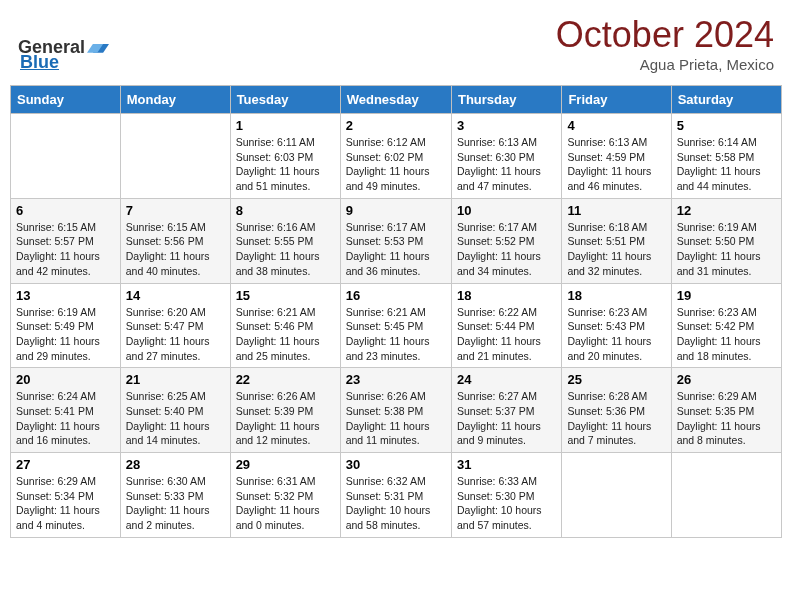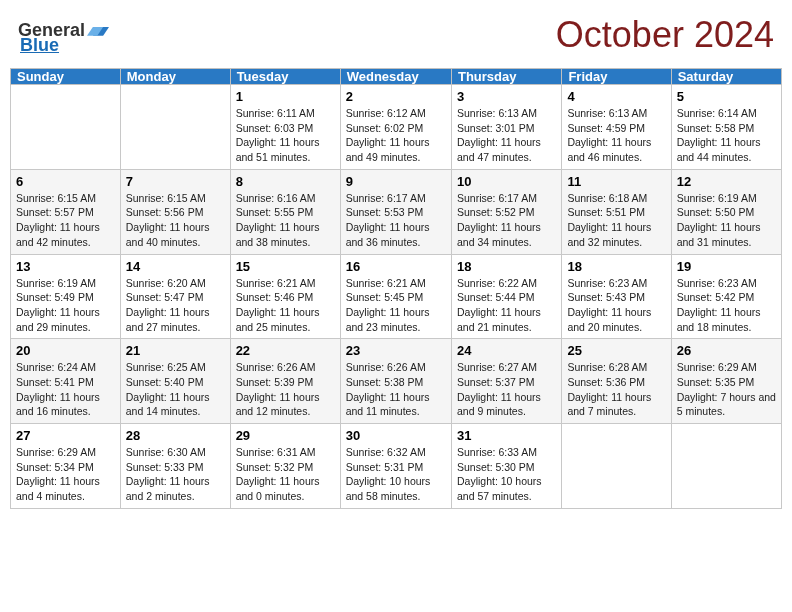--- a/index.html
+++ b/index.html
@@ -52,21 +52,21 @@
     }
     .calendar {
       width: 100%;
       border-collapse: collapse;
       font-size: 11px;
     }
     .calendar thead tr th {
       background-color: #2979c4;
       color: #fff;
       text-align: left;
-      padding: 0 6px;
+      padding: 6px 6px;
       font-size: 13px;
       font-weight: bold;
       border: 1px solid #c0c0c0;
     }
     .calendar tbody tr td {
       vertical-align: top;
       border: 1px solid #c8c8c8;
       padding: 4px 5px;
       height: 80px;
       width: 113px;
@@ -101,20 +101,21 @@
         <svg class="logo-icon" viewBox="0 0 30 24" xmlns="http://www.w3.org/2000/svg">
           <polygon points="8,20 22,20 30,8 16,8" fill="#2979c4"></polygon>
           <polygon points="0,20 14,20 22,8 8,8" fill="#6ab0e8"></polygon>
         </svg>
       </div>
       <span class="logo-text-blue" style="margin-top:-6px;margin-left:2px;">Blue</span>
     </div>
   </div>
   <div class="title-block">
     <div class="month-year">October 2024</div>
+    <div class="location">Agua Prieta, Mexico</div>
   </div>
 </div>
 
 <table class="calendar">
   <thead>
     <tr>
     <th>Sunday</th>
         <th>Monday</th>
         <th>Tuesday</th>
         <th>Wednesday</th>
@@ -130,21 +131,21 @@
         <td>
           <span class="day-num">1</span>
           <div class="cell-text"><span>Sunrise: 6:11 AM</span><br><span>Sunset: 6:03 PM</span><br><span>Daylight: 11 hours and 51 minutes.</span></div>
         </td>
         <td>
           <span class="day-num">2</span>
           <div class="cell-text"><span>Sunrise: 6:12 AM</span><br><span>Sunset: 6:02 PM</span><br><span>Daylight: 11 hours and 49 minutes.</span></div>
         </td>
         <td>
           <span class="day-num">3</span>
-          <div class="cell-text"><span>Sunrise: 6:13 AM</span><br><span>Sunset: 3:01 PM</span><br><span>Daylight: 11 hours and 47 minutes.</span></div>
+          <div class="cell-text"><span>Sunrise: 6:13 AM</span><br><span>Sunset: 6:30 PM</span><br><span>Daylight: 11 hours and 47 minutes.</span></div>
         </td>
         <td>
           <span class="day-num">4</span>
           <div class="cell-text"><span>Sunrise: 6:13 AM</span><br><span>Sunset: 4:59 PM</span><br><span>Daylight: 11 hours and 46 minutes.</span></div>
         </td>
         <td>
           <span class="day-num">5</span>
           <div class="cell-text"><span>Sunrise: 6:14 AM</span><br><span>Sunset: 5:58 PM</span><br><span>Daylight: 11 hours and 44 minutes.</span></div>
         </td>
       </tr>
@@ -228,21 +229,21 @@
         <td>
           <span class="day-num">24</span>
           <div class="cell-text"><span>Sunrise: 6:27 AM</span><br><span>Sunset: 5:37 PM</span><br><span>Daylight: 11 hours and 9 minutes.</span></div>
         </td>
         <td>
           <span class="day-num">25</span>
           <div class="cell-text"><span>Sunrise: 6:28 AM</span><br><span>Sunset: 5:36 PM</span><br><span>Daylight: 11 hours and 7 minutes.</span></div>
         </td>
         <td>
           <span class="day-num">26</span>
-          <div class="cell-text"><span>Sunrise: 6:29 AM</span><br><span>Sunset: 5:35 PM</span><br><span>Daylight: 7 hours and 5 minutes.</span></div>
+          <div class="cell-text"><span>Sunrise: 6:29 AM</span><br><span>Sunset: 5:35 PM</span><br><span>Daylight: 11 hours and 8 minutes.</span></div>
         </td>
       </tr>
       <tr>
         <td>
           <span class="day-num">27</span>
           <div class="cell-text"><span>Sunrise: 6:29 AM</span><br><span>Sunset: 5:34 PM</span><br><span>Daylight: 11 hours and 4 minutes.</span></div>
         </td>
         <td>
           <span class="day-num">28</span>
           <div class="cell-text"><span>Sunrise: 6:30 AM</span><br><span>Sunset: 5:33 PM</span><br><span>Daylight: 11 hours and 2 minutes.</span></div>

